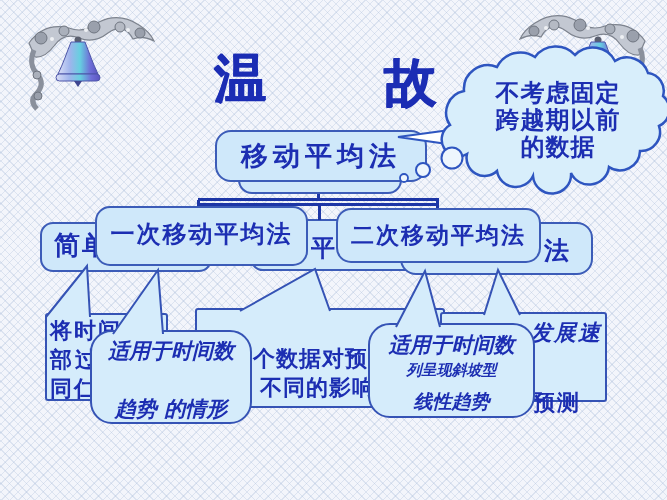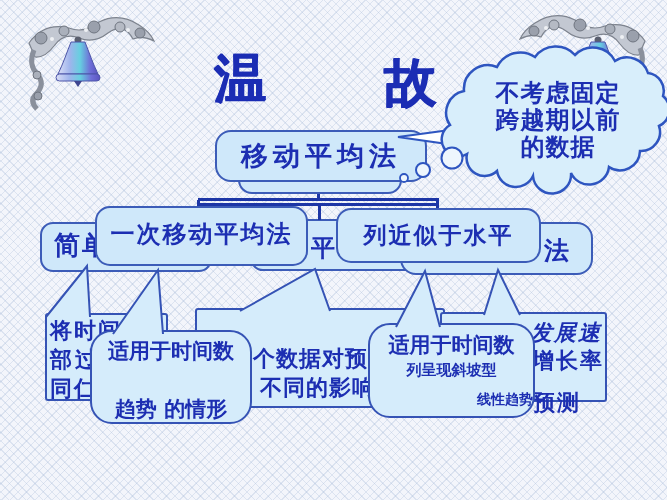--- a/index.html
+++ b/index.html
@@ -22,21 +22,21 @@
   .node .lbl{display:block;}
   
   .conn{position:absolute;background:#1d36a6;z-index:9;}
   
   .callout-rect{
     position:absolute;background:#d5ecfb;border:2px solid #3553b5;border-radius:3px;
     color:#1c2eb2;font-weight:bold;box-sizing:border-box;
   }
   .callout-round{
     position:absolute;background:#d5ecfb;border:2px solid #3553b5;border-radius:22px;
-    color:#1c2eb2;font-weight:bold;box-sizing:border-box;text-align:center;
+    color:#1c2eb2;font-weight:bold;box-sizing:border-box;text-align:center;font-style:italic;
   }
   .cline{position:absolute;white-space:nowrap;line-height:1.15;}
   .svg-layer{position:absolute;left:0;top:0;pointer-events:none;}
   .cloud-text{
     position:absolute;left:462px;top:80px;width:192px;z-index:13;text-align:center;
     color:#1c2eb2;font-weight:bold;font-size:24px;line-height:27px;letter-spacing:1px;
   }
 </style>
 </head>
 <body>
@@ -112,21 +112,21 @@
 
   <div class="node" style="left:238px;top:143px;width:164px;height:51px;border-radius:14px;z-index:9;"></div>
   <div class="node" style="left:215px;top:130px;width:212px;height:52px;border-radius:16px;z-index:10;font-size:27px;line-height:48px;letter-spacing:5px;">
     <span class="lbl">移动平均法</span>
   </div>
 
   <div class="node" style="left:95px;top:206px;width:213px;height:60px;border-radius:15px;z-index:10;font-size:24px;line-height:52px;letter-spacing:2px;">
     <span class="lbl">一次移动平均法</span>
   </div>
   <div class="node" style="left:336px;top:208px;width:205px;height:55px;border-radius:15px;z-index:10;font-size:23px;line-height:51px;letter-spacing:2px;">
-    <span class="lbl">列近似于水平</span>
+    <span class="lbl">二次移动平均法</span>
   </div>
 
   <svg class="svg-layer" width="667" height="500" viewBox="0 0 667 500" style="z-index:12;">
     <path d="M398,137 L502,123 L497,151 Z" fill="#ffffff" stroke="#2e55c0" stroke-width="2"></path>
     <path d="M450,125
              a22,22 0 0 1 14,-34
              a24,24 0 0 1 33,-24
              a26,26 0 0 1 38,-10
              a26,26 0 0 1 40,-2
              a25,25 0 0 1 40,6
@@ -158,40 +158,39 @@
     <span class="cline" style="left:3px;top:61px;font-size:22px;letter-spacing:2px;">同仁，</span>
   </div>
 
   <div class="callout-rect" style="left:195px;top:308px;width:250px;height:100px;z-index:20;">
     <span class="cline" style="left:33px;top:36px;font-size:22px;letter-spacing:1px;">每个数据对预</span>
     <span class="cline" style="left:63px;top:65px;font-size:22px;letter-spacing:1px;">不同的影响</span>
   </div>
 
   <div class="callout-rect" style="left:440px;top:312px;width:167px;height:90px;z-index:20;">
     <span class="cline" style="left:88px;top:6px;font-size:22px;letter-spacing:2px;font-style:italic;">发展速</span>
-    <span class="cline" style="left:90px;top:34px;font-size:22px;letter-spacing:2px;">增长率</span>
     <span class="cline" style="left:91px;top:76px;font-size:22px;letter-spacing:2px;">预测</span>
   </div>
 
   <svg class="svg-layer" width="667" height="500" viewBox="0 0 667 500" style="z-index:21;">
     <path d="M240,311 L315,269 L330,311" fill="#d5ecfb" stroke="#3553b5" stroke-width="2"></path>
     <path d="M484,315 L498,270 L520,315" fill="#d5ecfb" stroke="#3553b5" stroke-width="2"></path>
   </svg>
   <svg class="svg-layer" width="667" height="500" viewBox="0 0 667 500" style="z-index:23;">
     <path d="M46,317 L87,266 L90,317" fill="#d5ecfb" stroke="#3553b5" stroke-width="2"></path>
   </svg>
 
   <div class="callout-round" style="left:90px;top:330px;width:162px;height:94px;z-index:24;">
     <span class="cline" style="left:0;right:0;top:7px;font-size:21px;">适用于时间数</span>
     <span class="cline" style="left:0;right:0;top:65px;font-size:21px;">趋势 的情形</span>
   </div>
   <div class="callout-round" style="left:368px;top:323px;width:167px;height:95px;z-index:24;">
     <span class="cline" style="left:0;right:0;top:8px;font-size:21px;">适用于时间数</span>
     <span class="cline" style="left:0;right:0;top:37px;font-size:15px;">列呈现斜坡型</span>
-    <span class="cline" style="left:0;right:0;top:66px;font-size:14px;text-align:right;">线性趋势</span>
+    <span class="cline" style="left:0;right:0;top:66px;font-size:19px;">线性趋势</span>
   </div>
 
   <svg class="svg-layer" width="667" height="500" viewBox="0 0 667 500" style="z-index:25;">
     <path d="M113,334 L158,270 L163,334" fill="#d5ecfb" stroke="#3553b5" stroke-width="2"></path>
     <path d="M396,327 L425,271 L440,327" fill="#d5ecfb" stroke="#3553b5" stroke-width="2"></path>
   </svg>
 
 </div>
 
 </body></html>

